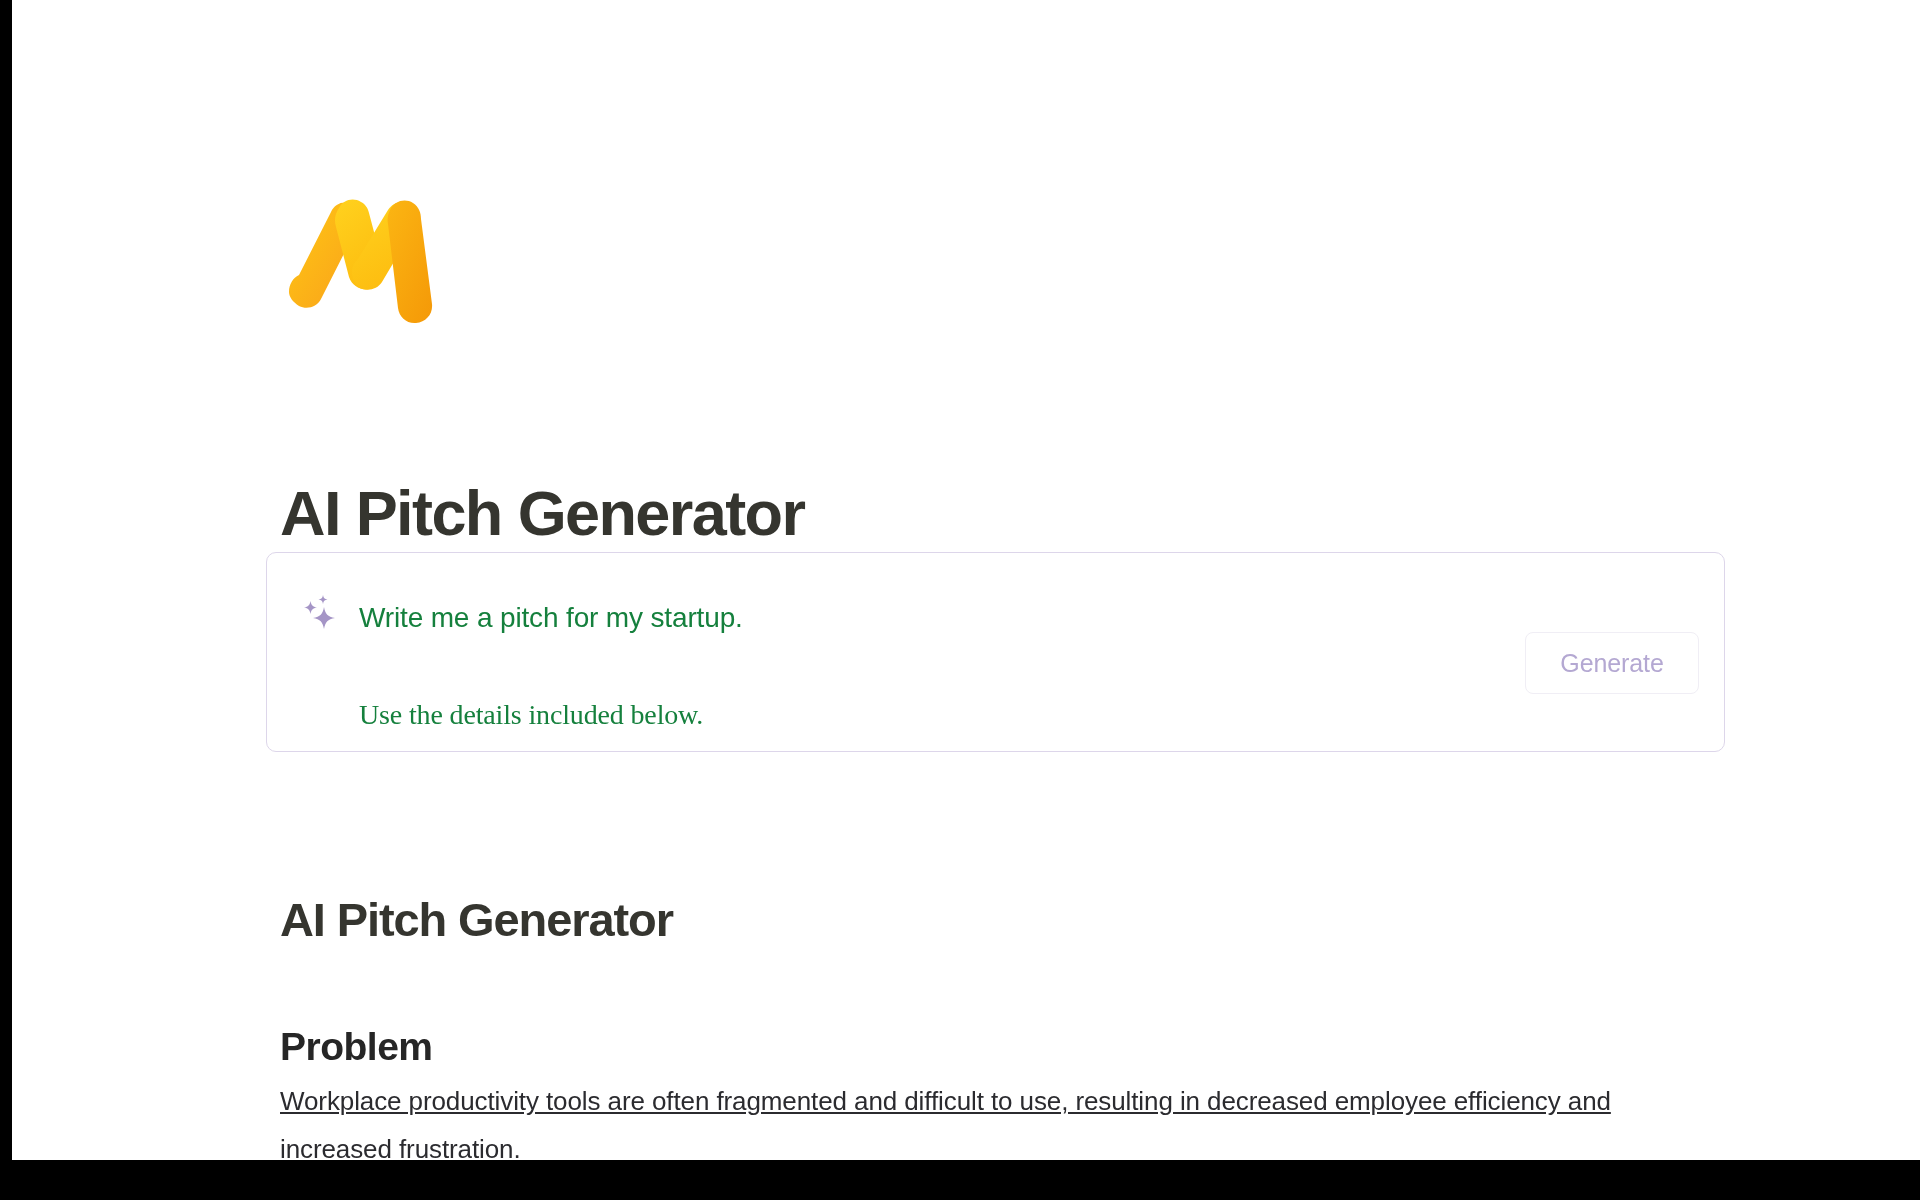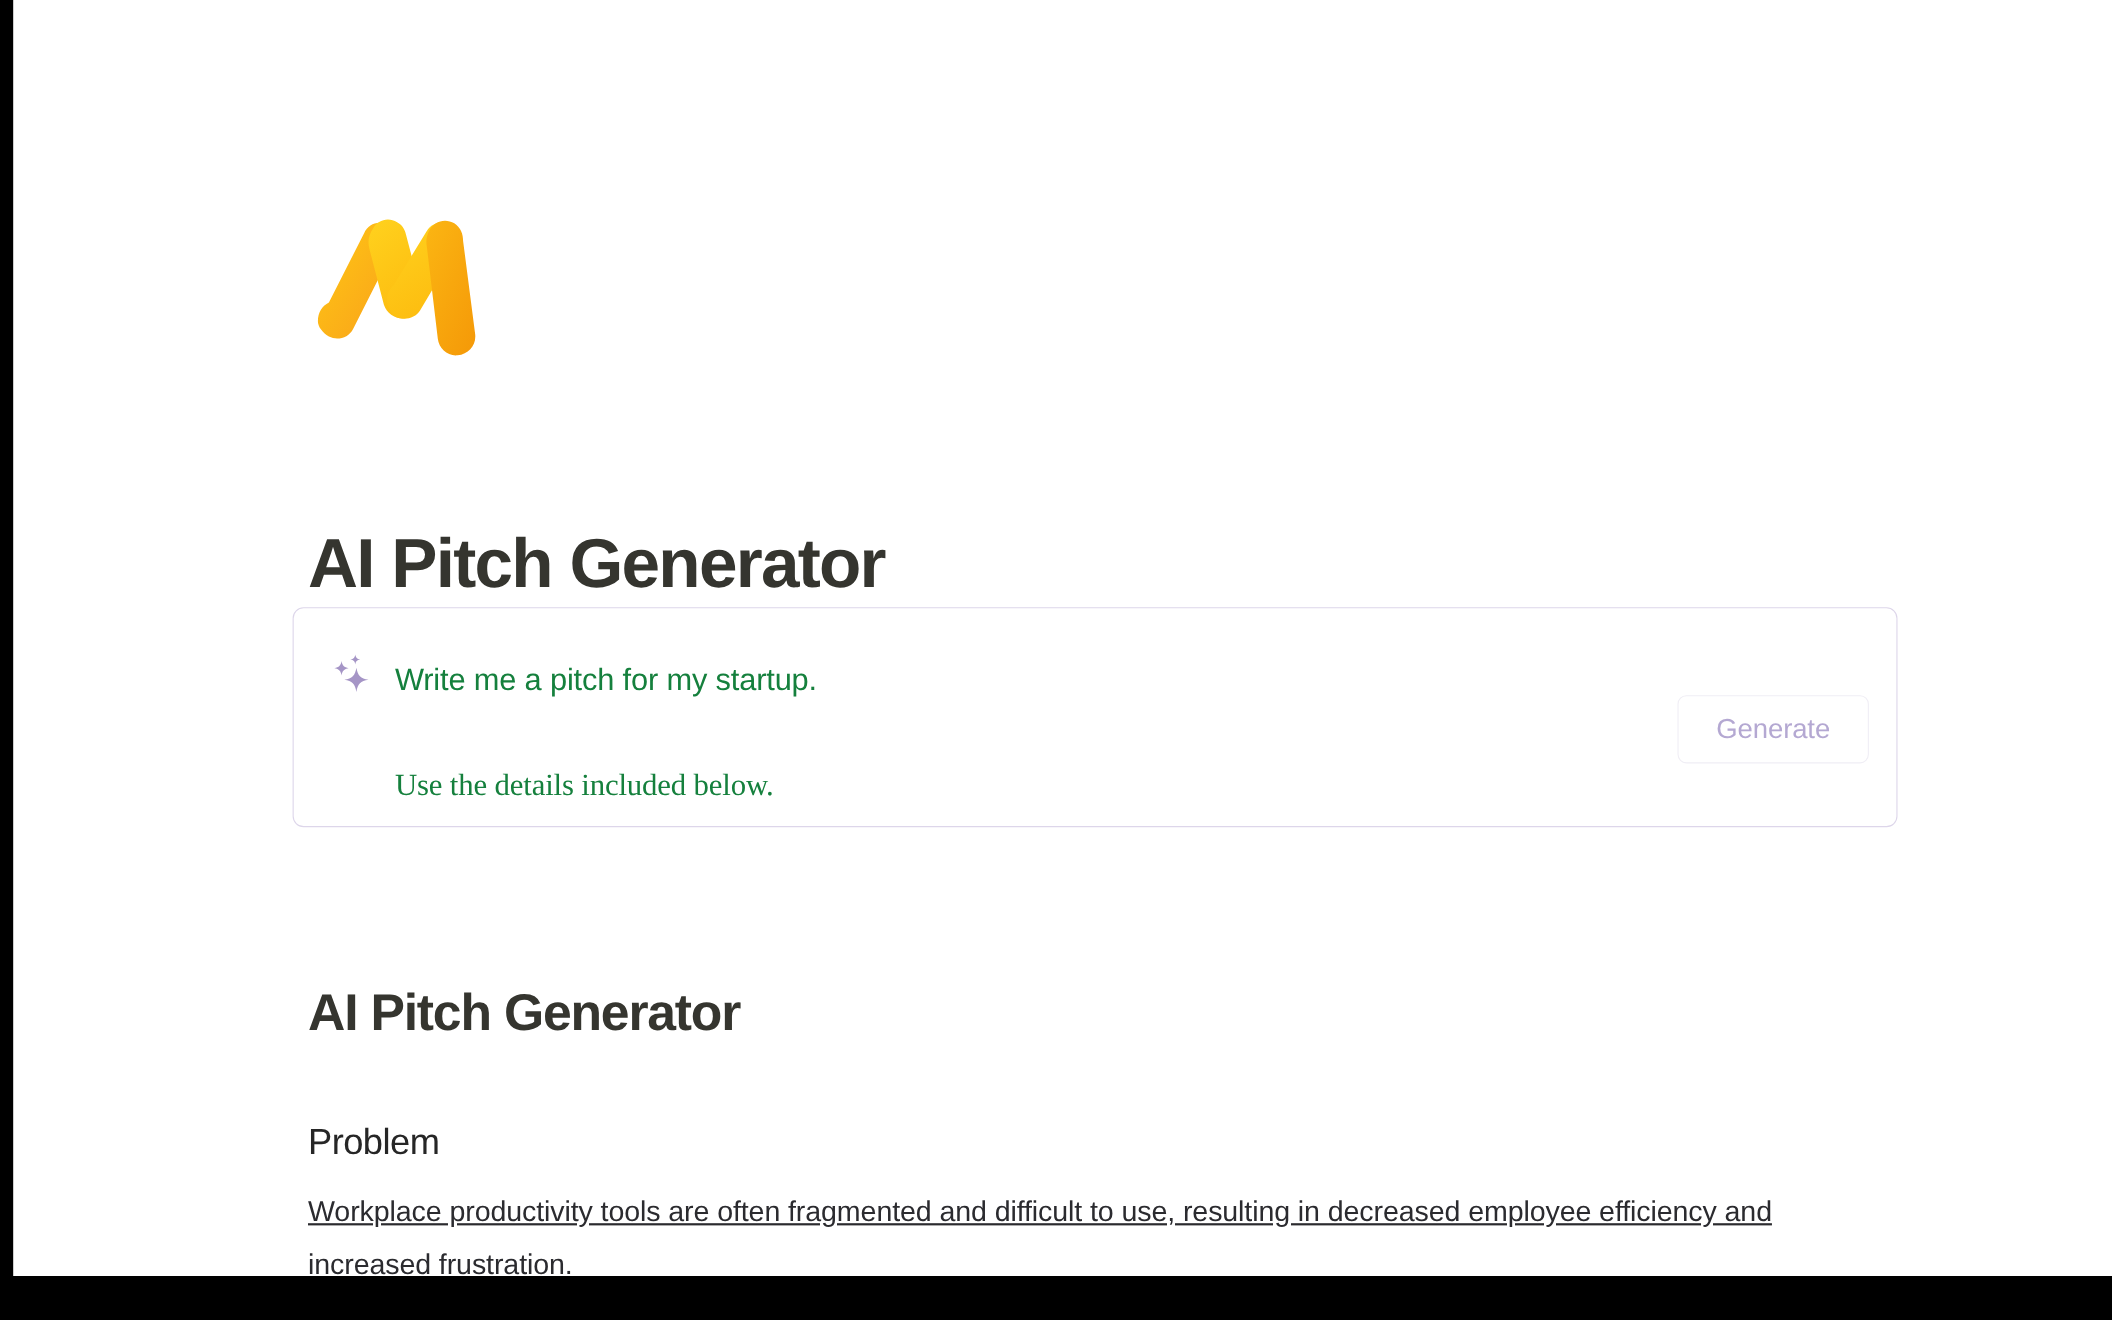--- a/index.html
+++ b/index.html
@@ -130,22 +130,22 @@
     letter-spacing: -1.1px;
     color: #35352f;
     line-height: 1.15;
     white-space: nowrap;
   }
 
   .doc-heading {
     position: absolute;
     left: 268px;
     top: 985px;
-    font-size: 33px;
-    font-weight: 400;
+    font-size: 39px;
+    font-weight: 700;
     letter-spacing: -0.5px;
     color: #262626;
     line-height: 1.2;
     white-space: nowrap;
   }
 
   .doc-paragraph {
     position: absolute;
     left: 268px;
     top: 1051px;

